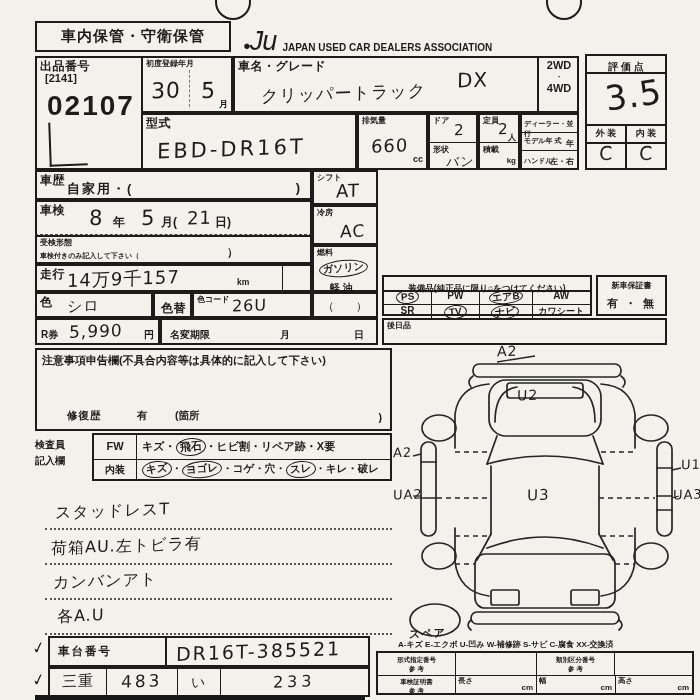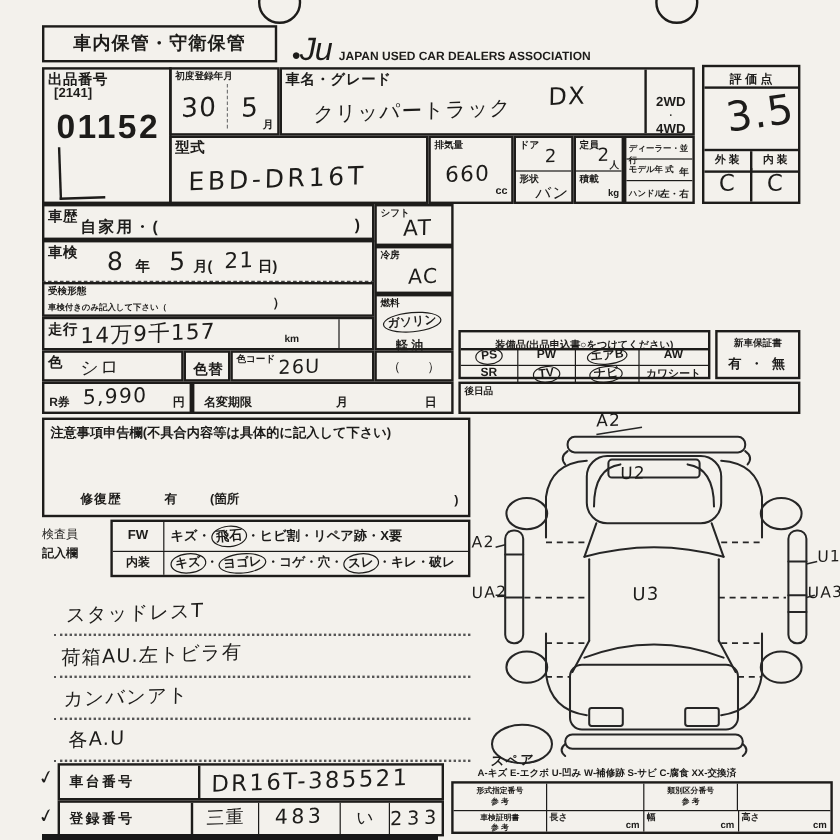--- a/index.html
+++ b/index.html
@@ -35,37 +35,37 @@
     <span style="font-size:15px;font-weight:bold;letter-spacing:1px;">車内保管・守衛保管</span>
   </div>
   <div class="abs" style="left:243px;top:19px;width:430px;height:36px;display:flex;align-items:flex-end;gap:6px;">
     <span style="font-style:italic;font-weight:400;font-size:27px;letter-spacing:-1px;line-height:.95;"><span style="font-size:13px;">●</span><span>Ju</span></span>
     <span style="font-weight:bold;font-size:10px;line-height:1.4;">JAPAN USED CAR DEALERS ASSOCIATION</span>
   </div>
 
   <div class="box3" style="left:35px;top:56px;width:108px;height:114px;">
     <span class="cell-label lbl">出品番号</span>
     <span class="abs" style="left:8px;top:14px;font-size:11px;font-weight:bold;">[2141]</span>
-    <span class="abs" style="left:10px;top:32px;font-size:28px;font-weight:bold;letter-spacing:2px;">01152</span>
+    <span class="abs" style="left:10px;top:32px;font-size:28px;font-weight:bold;letter-spacing:2px;">02107</span>
     <div class="abs" style="left:12px;top:64px;width:36px;height:42px;border-left:2.5px solid var(--ink);border-bottom:2.5px solid var(--ink);transform:rotate(-2deg);"></div>
   </div>
 
   <div class="box" style="left:141px;top:56px;width:92px;height:57px;padding-left:44px;">
     <span class="cell-label sm">初度登録年月</span>
     <div class="abs" style="left:46px;top:12px;bottom:4px;border-left:1.5px dashed #777;"></div>
     <span class="hw abs" style="left:8px;top:22px;font-size:22px;">30</span>
     <span class="hw abs" style="left:58px;top:22px;font-size:22px;">5</span>
     <span class="abs" style="left:76px;top:40px;font-size:9px;font-weight:bold;">月</span>
   </div>
 
   <div class="box" style="left:233px;top:56px;width:346px;height:57px;">
     <span class="cell-label lbl">車名・グレード</span>
     <span class="hw abs" style="left:26px;top:27px;font-size:17px;">クリッパートラック</span>
     <span class="hw abs" style="left:222px;top:12px;font-size:20px;">DX</span>
-    <div class="abs" style="left:302px;top:0;bottom:0;width:42px;border-left:2px solid var(--ink);text-align:center;font-size:11px;font-weight:bold;line-height:1.25;padding-top:21px;box-sizing:border-box;">
+    <div class="abs" style="left:302px;top:0;bottom:0;width:42px;border-left:2px solid var(--ink);text-align:center;font-size:11px;font-weight:bold;line-height:1.25;padding-top:1px;box-sizing:border-box;">
       <div>2WD</div>
       <div style="font-size:7px;">・</div>
       <div>4WD</div>
     </div>
   </div>
 
   <div class="box" style="left:141px;top:113px;width:216px;height:57px;">
     <span class="cell-label lbl">型式</span>
     <span class="hw abs" style="left:14px;top:24px;font-size:21px;letter-spacing:3px;">EBD-DR16T</span>
   </div>
@@ -178,21 +178,21 @@
     <span class="circ abs" style="left:5px;top:13px;font-size:10px;font-weight:bold;">ガソリン</span>
     <span class="abs" style="left:16px;top:34px;font-size:10px;font-weight:bold;">軽 油</span>
   </div>
   <div class="box" style="left:312px;top:292px;width:66px;height:26px;text-align:center;">
     <span style="font-size:11px;line-height:24px;">（　　）</span>
   </div>
 
 
   <div class="box" style="left:382px;top:275px;width:210px;height:41px;">
     <div class="abs" style="left:0;right:0;top:0;height:13px;border-bottom:2px solid var(--ink);text-align:center;">
-      <span style="font-size:8.5px;font-weight:bold;line-height:12px;">装備品(出品申込書○をつけてください)</span>
+      <span style="font-size:8.5px;font-weight:bold;line-height:12px;">装備品(純正品に限り○をつけてください)</span>
     </div>
     <div class="abs" style="left:0;right:0;top:13px;bottom:0;display:grid;grid-template-columns:1fr 1fr 1.1fr 1.2fr;grid-template-rows:1fr 1fr;">
       <span style="border-right:1.5px solid var(--ink);border-bottom:1.5px solid var(--ink);text-align:center;font-size:10px;font-weight:bold;line-height:12px;"><span class="circ" style="padding:0 4px;">PS</span></span>
       <span style="border-right:1.5px solid var(--ink);border-bottom:1.5px solid var(--ink);text-align:center;font-size:10px;font-weight:bold;line-height:12px;"><span>PW</span></span>
       <span style="border-right:1.5px solid var(--ink);border-bottom:1.5px solid var(--ink);text-align:center;font-size:10px;font-weight:bold;line-height:12px;"><span class="circ" style="padding:0 2px;">エアB</span></span>
       <span style="border-bottom:1.5px solid var(--ink);text-align:center;font-size:10px;font-weight:bold;line-height:12px;"><span>AW</span></span>
       <span style="border-right:1.5px solid var(--ink);text-align:center;font-size:10px;font-weight:bold;line-height:12px;"><span>SR</span></span>
       <span style="border-right:1.5px solid var(--ink);text-align:center;font-size:10px;font-weight:bold;line-height:12px;"><span class="circ" style="padding:0 4px;">TV</span></span>
       <span style="border-right:1.5px solid var(--ink);text-align:center;font-size:10px;font-weight:bold;line-height:12px;"><span class="circ" style="padding:0 3px;">ナビ</span></span>
       <span style="text-align:center;font-size:9px;font-weight:bold;line-height:12px;"><span>カワシート</span></span>
@@ -207,21 +207,21 @@
   </div>
 
   <div class="box3" style="left:35px;top:348px;width:357px;height:83px;">
     <span class="abs" style="left:5px;top:3px;font-size:11px;font-weight:bold;">注意事項申告欄(不具合内容等は具体的に記入して下さい)</span>
     <span class="abs" style="left:30px;bottom:6px;font-size:10.5px;font-weight:bold;letter-spacing:1px;">修復歴</span>
     <span class="abs" style="left:100px;bottom:6px;font-size:10.5px;font-weight:bold;">有</span>
     <span class="abs" style="left:138px;bottom:6px;font-size:10.5px;font-weight:bold;">(箇所</span>
     <span class="abs" style="right:8px;bottom:6px;font-size:10.5px;font-weight:bold;">)</span>
   </div>
 
-  <span class="abs" style="left:35px;top:438px;font-size:10px;font-weight:normal;text-align:right;">検査員</span>
+  <span class="abs" style="left:35px;top:438px;font-size:10px;font-weight:bold;text-align:right;">検査員</span>
   <span class="abs" style="left:35px;top:454px;font-size:10px;font-weight:bold;">記入欄</span>
   <div class="box" style="left:92px;top:433px;width:300px;height:48px;">
     <div class="abs" style="left:0;right:0;top:0;height:24px;border-bottom:1.5px solid var(--ink);display:flex;align-items:center;">
       <span style="width:42px;text-align:center;font-size:11px;font-weight:bold;border-right:1.5px solid var(--ink);align-self:stretch;line-height:22px;">FW</span>
       <span class="seg" style="padding-left:5px;font-size:11px;font-weight:bold;"><span>キズ・</span><span class="circ">飛石</span><span>・ヒビ割・リペア跡・X要</span></span>
     </div>
     <div class="abs" style="left:0;right:0;top:24px;bottom:0;display:flex;align-items:center;">
       <span style="width:42px;text-align:center;font-size:10px;font-weight:bold;border-right:1.5px solid var(--ink);align-self:stretch;line-height:22px;">内装</span>
       <span class="seg" style="padding-left:5px;font-size:10.5px;font-weight:bold;"><span class="circ">キズ</span><span>・</span><span class="circ">ヨゴレ</span><span>・コゲ・穴・</span><span class="circ">スレ</span><span>・キレ・破レ</span></span>
     </div>
@@ -305,23 +305,20 @@
 
   <span class="hw abs" style="left:32px;top:640px;font-size:16px;transform:rotate(-12deg);">✓</span>
   <div class="box3" style="left:48px;top:636px;width:322px;height:31px;">
     <div class="abs" style="left:0;top:0;bottom:0;width:115px;border-right:2px solid var(--ink);display:flex;align-items:center;">
       <span style="font-size:11.5px;font-weight:bold;letter-spacing:2px;padding-left:8px;">車台番号</span>
     </div>
     <span class="hw abs" style="left:126px;top:4px;font-size:19px;letter-spacing:2px;">DR16T-385521</span>
   </div>
   <span class="hw abs" style="left:32px;top:672px;font-size:16px;transform:rotate(-12deg);">✓</span>
   <div class="box3" style="left:48px;top:667px;width:322px;height:30px;display:flex;">
-    <span style="width:115px;border-right:2px solid var(--ink);display:flex;align-items:center;box-sizing:border-box;">
-        <span style="font-size:11.5px;font-weight:bold;letter-spacing:2px;padding-left:8px;">登録番号</span>
-      </span>
     <span style="width:56px;border-right:1.5px solid var(--ink);text-align:center;"><span class="hw" style="font-size:15px;margin-top:5px;">三重</span></span>
     <span style="width:70px;border-right:1.5px solid var(--ink);text-align:center;"><span class="hw" style="font-size:17px;margin-top:4px;letter-spacing:3px;">483</span></span>
     <span style="width:42px;border-right:1.5px solid var(--ink);text-align:center;"><span class="hw" style="font-size:14px;margin-top:6px;">い</span></span>
     <span style="flex:1;text-align:center;"><span class="hw" style="font-size:16px;margin-top:5px;letter-spacing:4px;">233</span></span>
   </div>
   <div class="abs" style="left:35px;top:695px;width:330px;height:5px;background:#181818;"></div>
 
   <span class="abs" style="left:398px;top:639px;font-size:8px;font-weight:bold;white-space:nowrap;">A-キズ  E-エクボ  U-凹み  W-補修跡  S-サビ  C-腐食  XX-交換済</span>
   <div class="box" style="left:376px;top:651px;width:318px;height:44px;">
     <div class="abs" style="left:0;right:0;top:0;height:22px;border-bottom:1.5px solid var(--ink);display:flex;">

